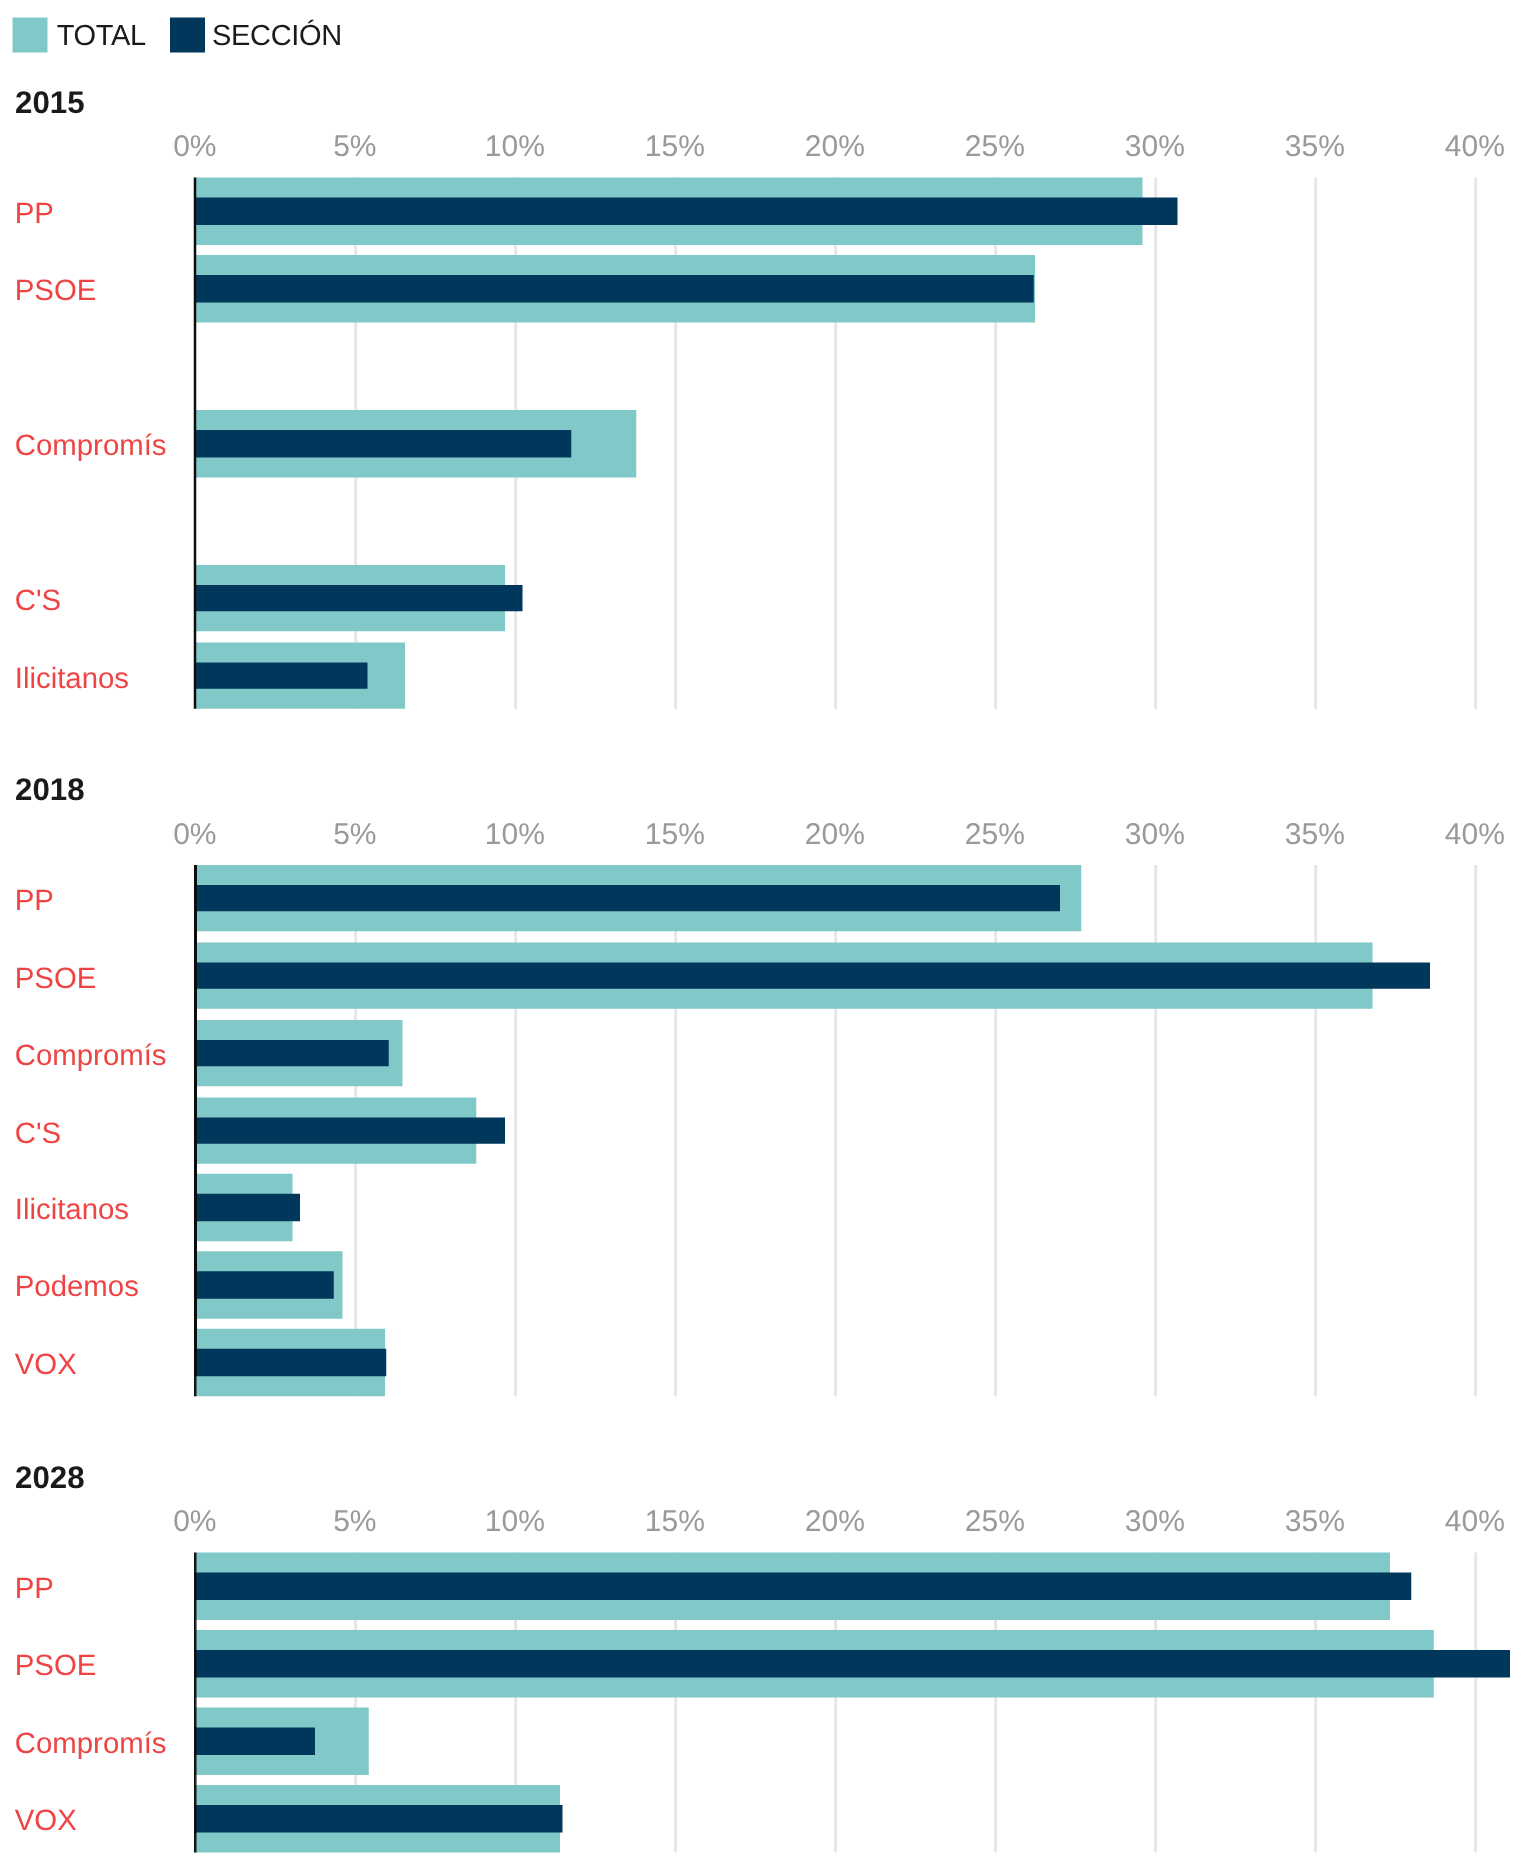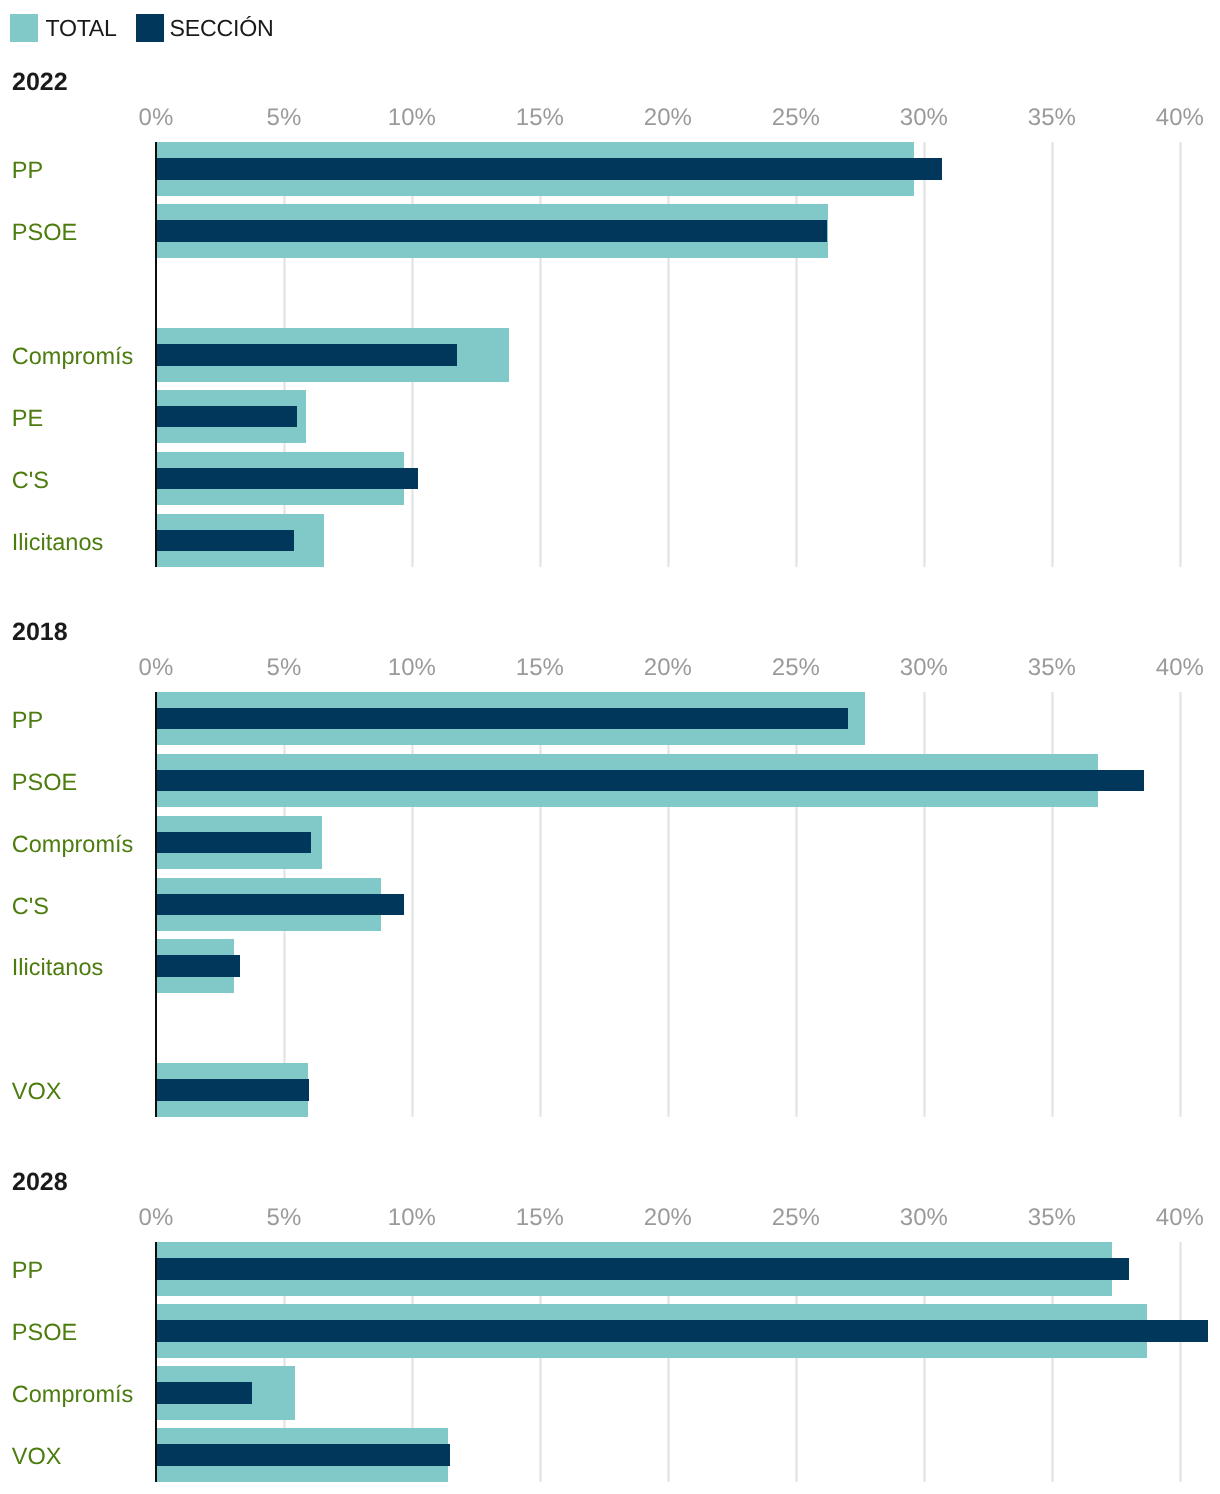--- a/index.html
+++ b/index.html
@@ -35,42 +35,42 @@
   .ticks       { position:absolute; left:0; width:1220px; height:24px; }
   .tick-label  { position:absolute; font-size:24px; color:#9a9a9a; line-height:24px;
                  transform:translateX(-50%) translateZ(0); white-space:nowrap; text-align:center; }
 
   .plot     { position:absolute; left:0; width:1220px; }
   .gridline { position:absolute; top:0; bottom:0; width:3px;
               background:linear-gradient(to right,#f6f6f6 0%,#e4e4e4 35%,#e4e4e4 65%,#f6f6f6 100%); }
   .axisline { position:absolute; top:0; bottom:0; width:2.4px; background:#0d0d0d; z-index:5; }
 
   .bar-group { position:absolute; left:0; width:1220px; height:53.7px; }
-  .cat-label { position:absolute; left:11.8px; top:17.0px; font-size:23.5px; color:#4d7c0f;
+  .cat-label { position:absolute; left:11.8px; top:17.0px; font-size:23.5px; color:#ef4444;
                line-height:1; white-space:nowrap; transform:translateZ(0); }
   .bar-total { position:absolute; left:155.9px; top:0; height:53.7px; background:#81c8c8; }
   .bar-sec   { position:absolute; left:155.9px; top:16px; height:21.7px; background:#00375b; z-index:3; }
 </style>
 </head>
 <body>
 
 <div id="page">
   <div class="legend">
     <div class="legend-item" id="legend-item-total">
       <span class="legend-swatch" style="background:#81c8c8"></span>
       <span class="legend-label">TOTAL</span>
     </div>
     <div class="legend-item" id="legend-item-seccion">
       <span class="legend-swatch" style="background:#00375b"></span>
       <span class="legend-label">SECCIÓN</span>
     </div>
   </div>
 
   <section class="panel">
-    <h2 class="panel-title" style="top:69.8px">2022</h2>
+    <h2 class="panel-title" style="top:69.8px">2015</h2>
     <div class="ticks" style="top:105.8px">
       <span class="tick-label" style="left:155.9px">0%</span>
       <span class="tick-label" style="left:283.9px">5%</span>
       <span class="tick-label" style="left:411.9px">10%</span>
       <span class="tick-label" style="left:539.9px">15%</span>
       <span class="tick-label" style="left:667.9px">20%</span>
       <span class="tick-label" style="left:795.9px">25%</span>
       <span class="tick-label" style="left:923.9px">30%</span>
       <span class="tick-label" style="left:1051.9px">35%</span>
       <span class="tick-label" style="left:1179.9px">40%</span>
@@ -92,25 +92,20 @@
       <div class="bar-group" style="top:61.95px">
         <span class="cat-label">PSOE</span>
         <div class="bar-total" style="width:672.00px"></div>
         <div class="bar-sec" style="width:670.72px"></div>
       </div>
       <div class="bar-group" style="top:185.85px">
         <span class="cat-label">Compromís</span>
         <div class="bar-total" style="width:353.28px"></div>
         <div class="bar-sec" style="width:300.80px"></div>
       </div>
-      <div class="bar-group" style="top:247.80px">
-        <span class="cat-label">PE</span>
-        <div class="bar-total" style="width:149.76px"></div>
-        <div class="bar-sec" style="width:140.80px"></div>
-      </div>
       <div class="bar-group" style="top:309.75px">
         <span class="cat-label">C'S</span>
         <div class="bar-total" style="width:248.32px"></div>
         <div class="bar-sec" style="width:262.40px"></div>
       </div>
       <div class="bar-group" style="top:371.70px">
         <span class="cat-label">Ilicitanos</span>
         <div class="bar-total" style="width:167.68px"></div>
         <div class="bar-sec" style="width:138.24px"></div>
       </div>
@@ -158,20 +153,25 @@
       <div class="bar-group" style="top:185.85px">
         <span class="cat-label">C'S</span>
         <div class="bar-total" style="width:225.28px"></div>
         <div class="bar-sec" style="width:248.32px"></div>
       </div>
       <div class="bar-group" style="top:247.80px">
         <span class="cat-label">Ilicitanos</span>
         <div class="bar-total" style="width:78.08px"></div>
         <div class="bar-sec" style="width:84.48px"></div>
       </div>
+      <div class="bar-group" style="top:309.75px">
+        <span class="cat-label">Podemos</span>
+        <div class="bar-total" style="width:117.76px"></div>
+        <div class="bar-sec" style="width:111.36px"></div>
+      </div>
       <div class="bar-group" style="top:371.70px">
         <span class="cat-label">VOX</span>
         <div class="bar-total" style="width:152.32px"></div>
         <div class="bar-sec" style="width:153.60px"></div>
       </div>
       <div class="axisline" style="left:154.9px"></div>
     </div>
   </section>
 
   <section class="panel">

